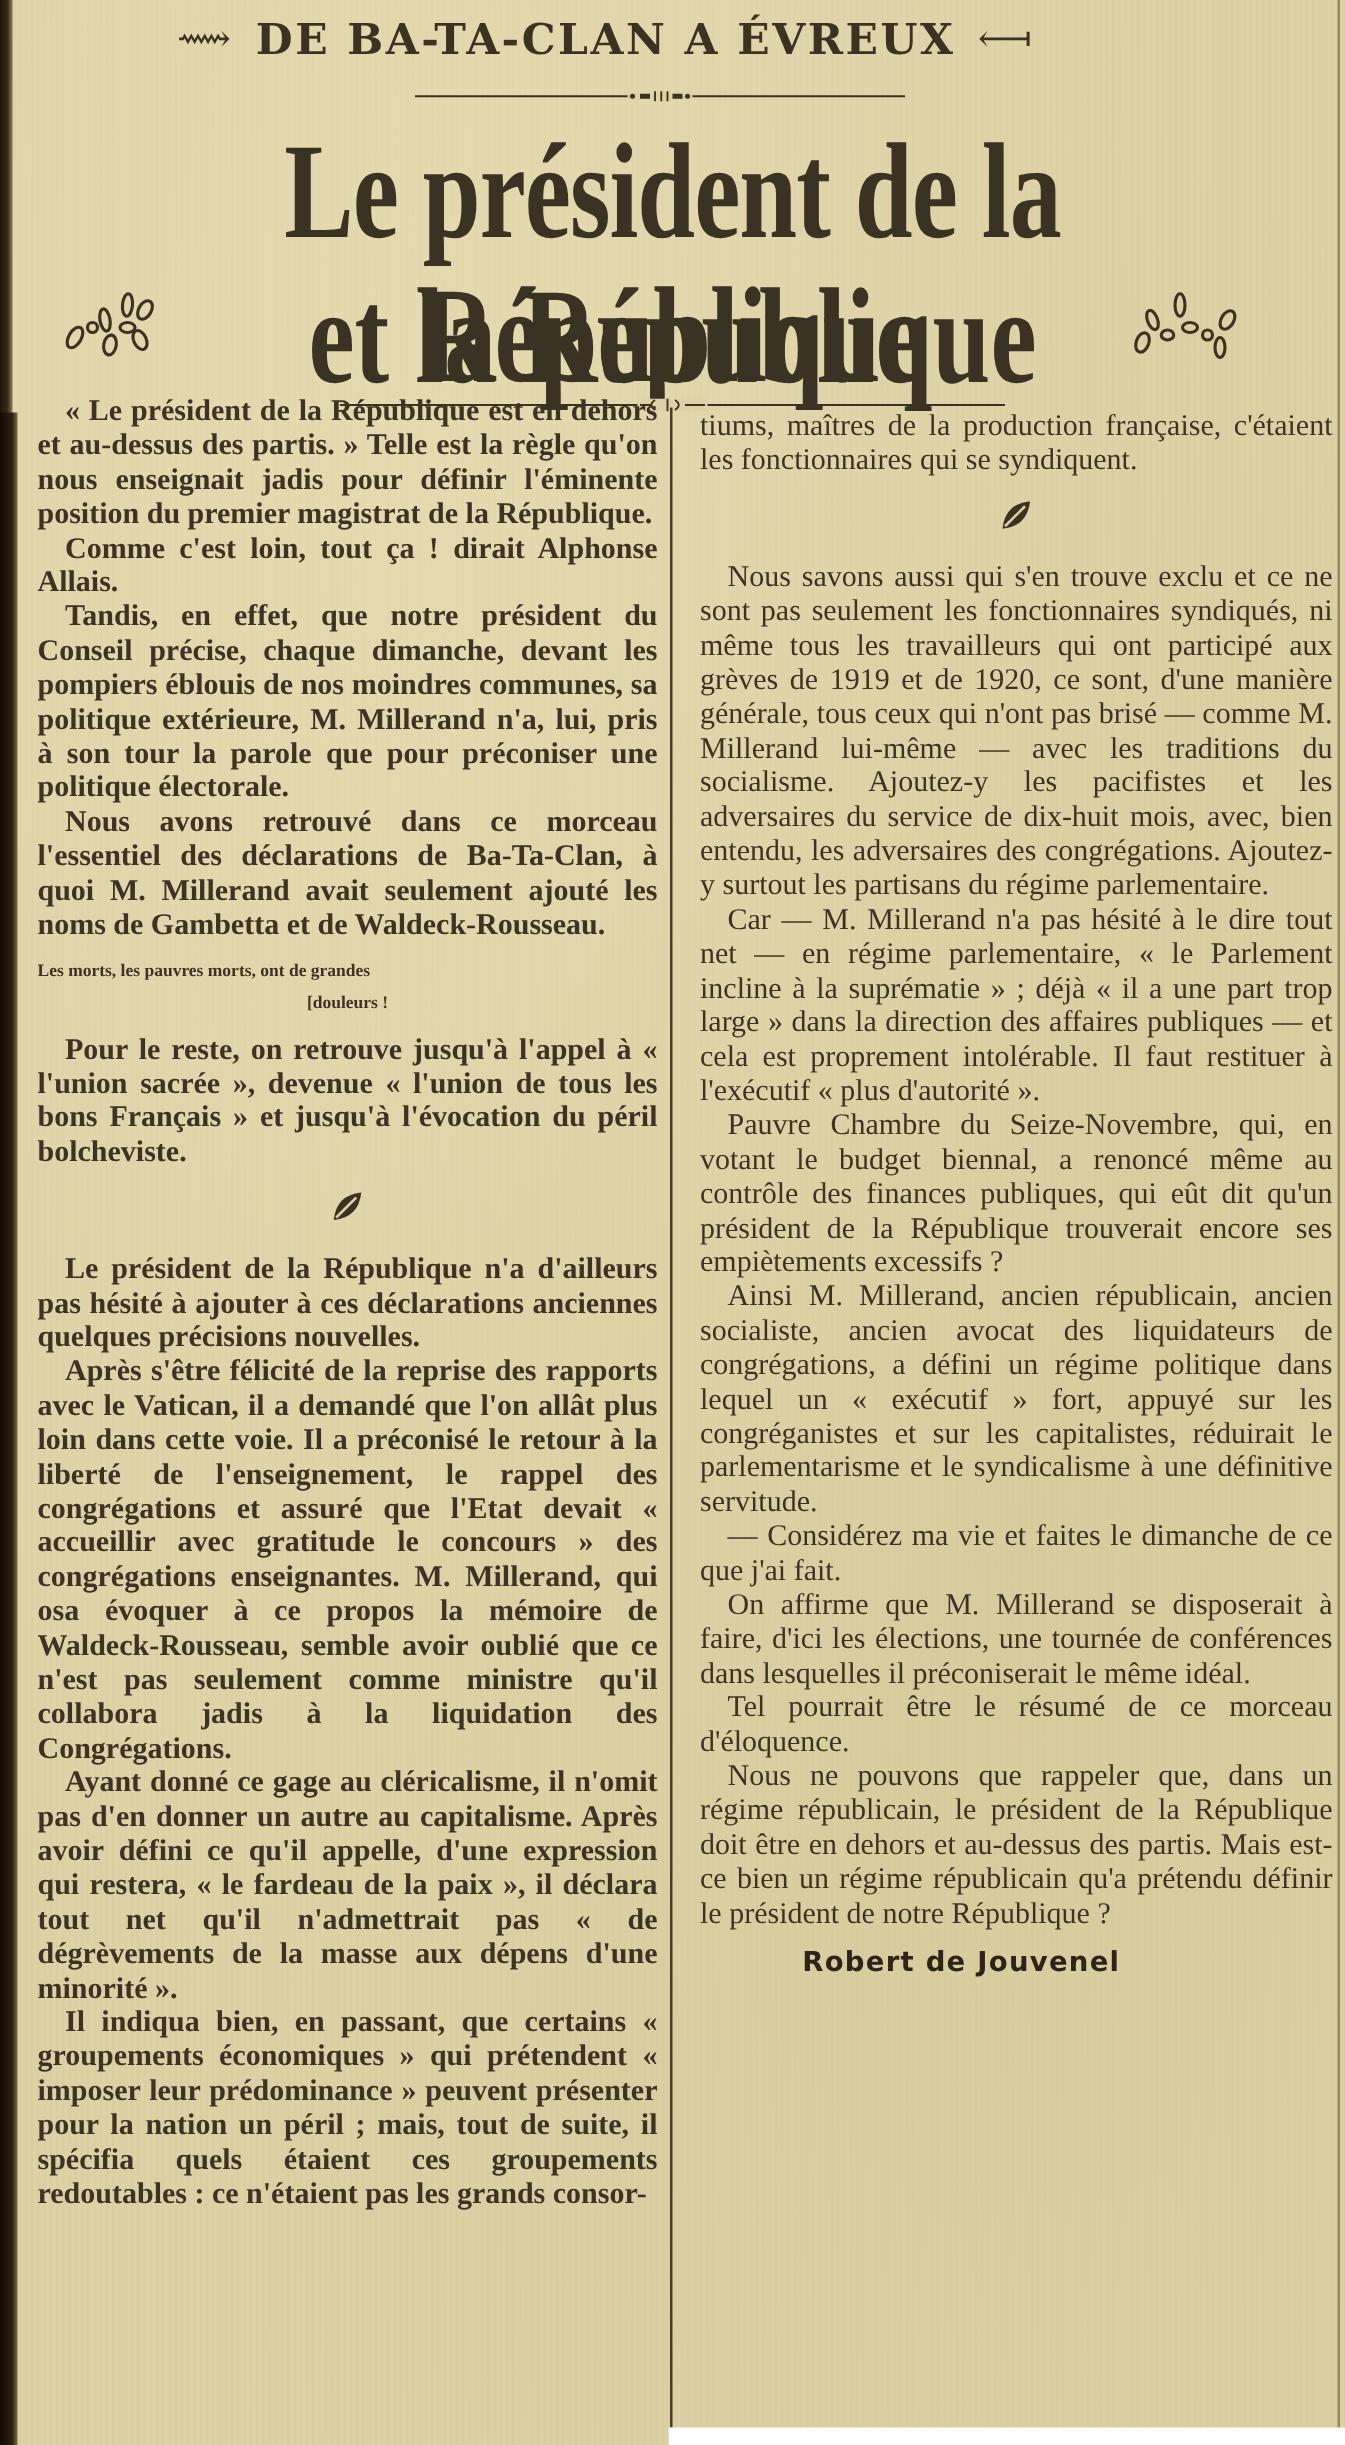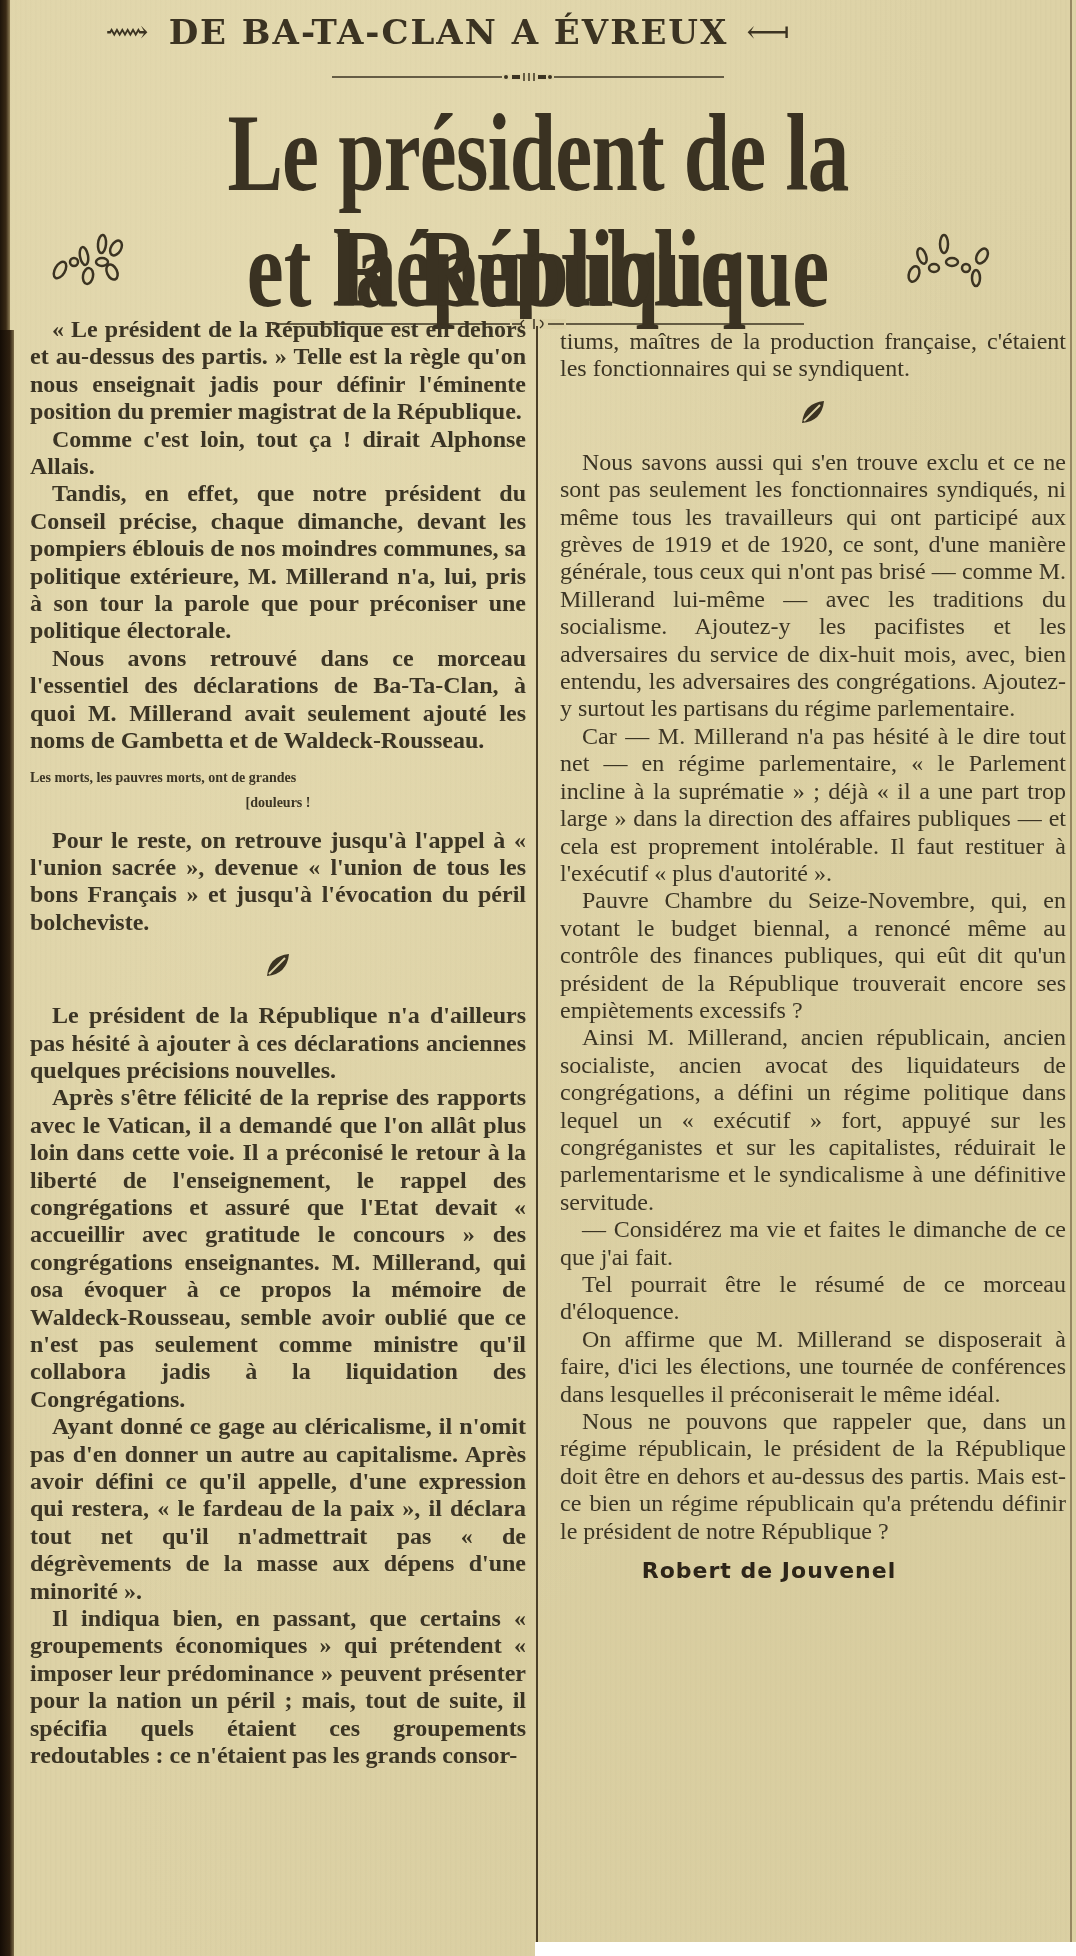--- a/index.html
+++ b/index.html
@@ -42,20 +42,21 @@
 
     
     .kicker {
       position: absolute; top: 12px; left: 0; width: 897px;
       text-align: center;
       font-family: "DejaVu Serif", serif;
       font-weight: bold;
       font-size: 34px;
       letter-spacing: 2px;
       color: #3b3322;
+      padding-left: 36px;
     }
     .kicker .orn {
       display: inline-block;
       font-weight: normal;
       font-size: 30px;
       margin: 0 18px;
       vertical-align: 2px;
       color: #3b3322;
     }
     .rule-ornament {
@@ -218,19 +219,19 @@
     <svg width="30" height="30" viewBox="0 0 30 30">
         <path d="M4 26 Q6 6 26 4 Q24 24 4 26 Z" fill="#3b3322"></path>
         <path d="M6 24 L22 8" stroke="#ddd2a6" stroke-width="2"></path>
       </svg>
   </span>
   <p>Nous savons aussi qui s'en trouve exclu et ce ne sont pas seulement les fonctionnaires syndiqués, ni même tous les travailleurs qui ont participé aux grèves de 1919 et de 1920, ce sont, d'une manière générale, tous ceux qui n'ont pas brisé — comme M. Millerand lui-même — avec les traditions du socialisme. Ajoutez-y les pacifistes et les adversaires du service de dix-huit mois, avec, bien entendu, les adversaires des congrégations. Ajoutez-y surtout les partisans du régime parlementaire.</p>
   <p>Car — M. Millerand n'a pas hésité à le dire tout net — en régime parlementaire, « le Parlement incline à la suprématie » ; déjà « il a une part trop large » dans la direction des affaires publiques — et cela est proprement intolérable. Il faut restituer à l'exécutif « plus d'autorité ».</p>
   <p>Pauvre Chambre du Seize-Novembre, qui, en votant le budget biennal, a renoncé même au contrôle des finances publiques, qui eût dit qu'un président de la République trouverait encore ses empiètements excessifs ?</p>
   <p>Ainsi M. Millerand, ancien républicain, ancien socialiste, ancien avocat des liquidateurs de congrégations, a défini un régime politique dans lequel un « exécutif » fort, appuyé sur les congréganistes et sur les capitalistes, réduirait le parlementarisme et le syndicalisme à une définitive servitude.</p>
   <p>— Considérez ma vie et faites le dimanche de ce que j'ai fait.</p>
+  <p>On affirme que M. Millerand se disposerait à faire, d'ici les élections, une tournée de conférences dans lesquelles il préconiserait le même idéal.</p>
   <p>Tel pourrait être le résumé de ce morceau d'éloquence.</p>
-  <p>On affirme que M. Millerand se disposerait à faire, d'ici les élections, une tournée de conférences dans lesquelles il préconiserait le même idéal.</p>
   <p>Nous ne pouvons que rappeler que, dans un régime républicain, le président de la République doit être en dehors et au-dessus des partis. Mais est-ce bien un régime républicain qu'a prétendu définir le président de notre République ?</p>
   <span class="signature">Robert de Jouvenel</span>
 </div>
 
 <div class="white-corner"></div>
 
 </body></html>

